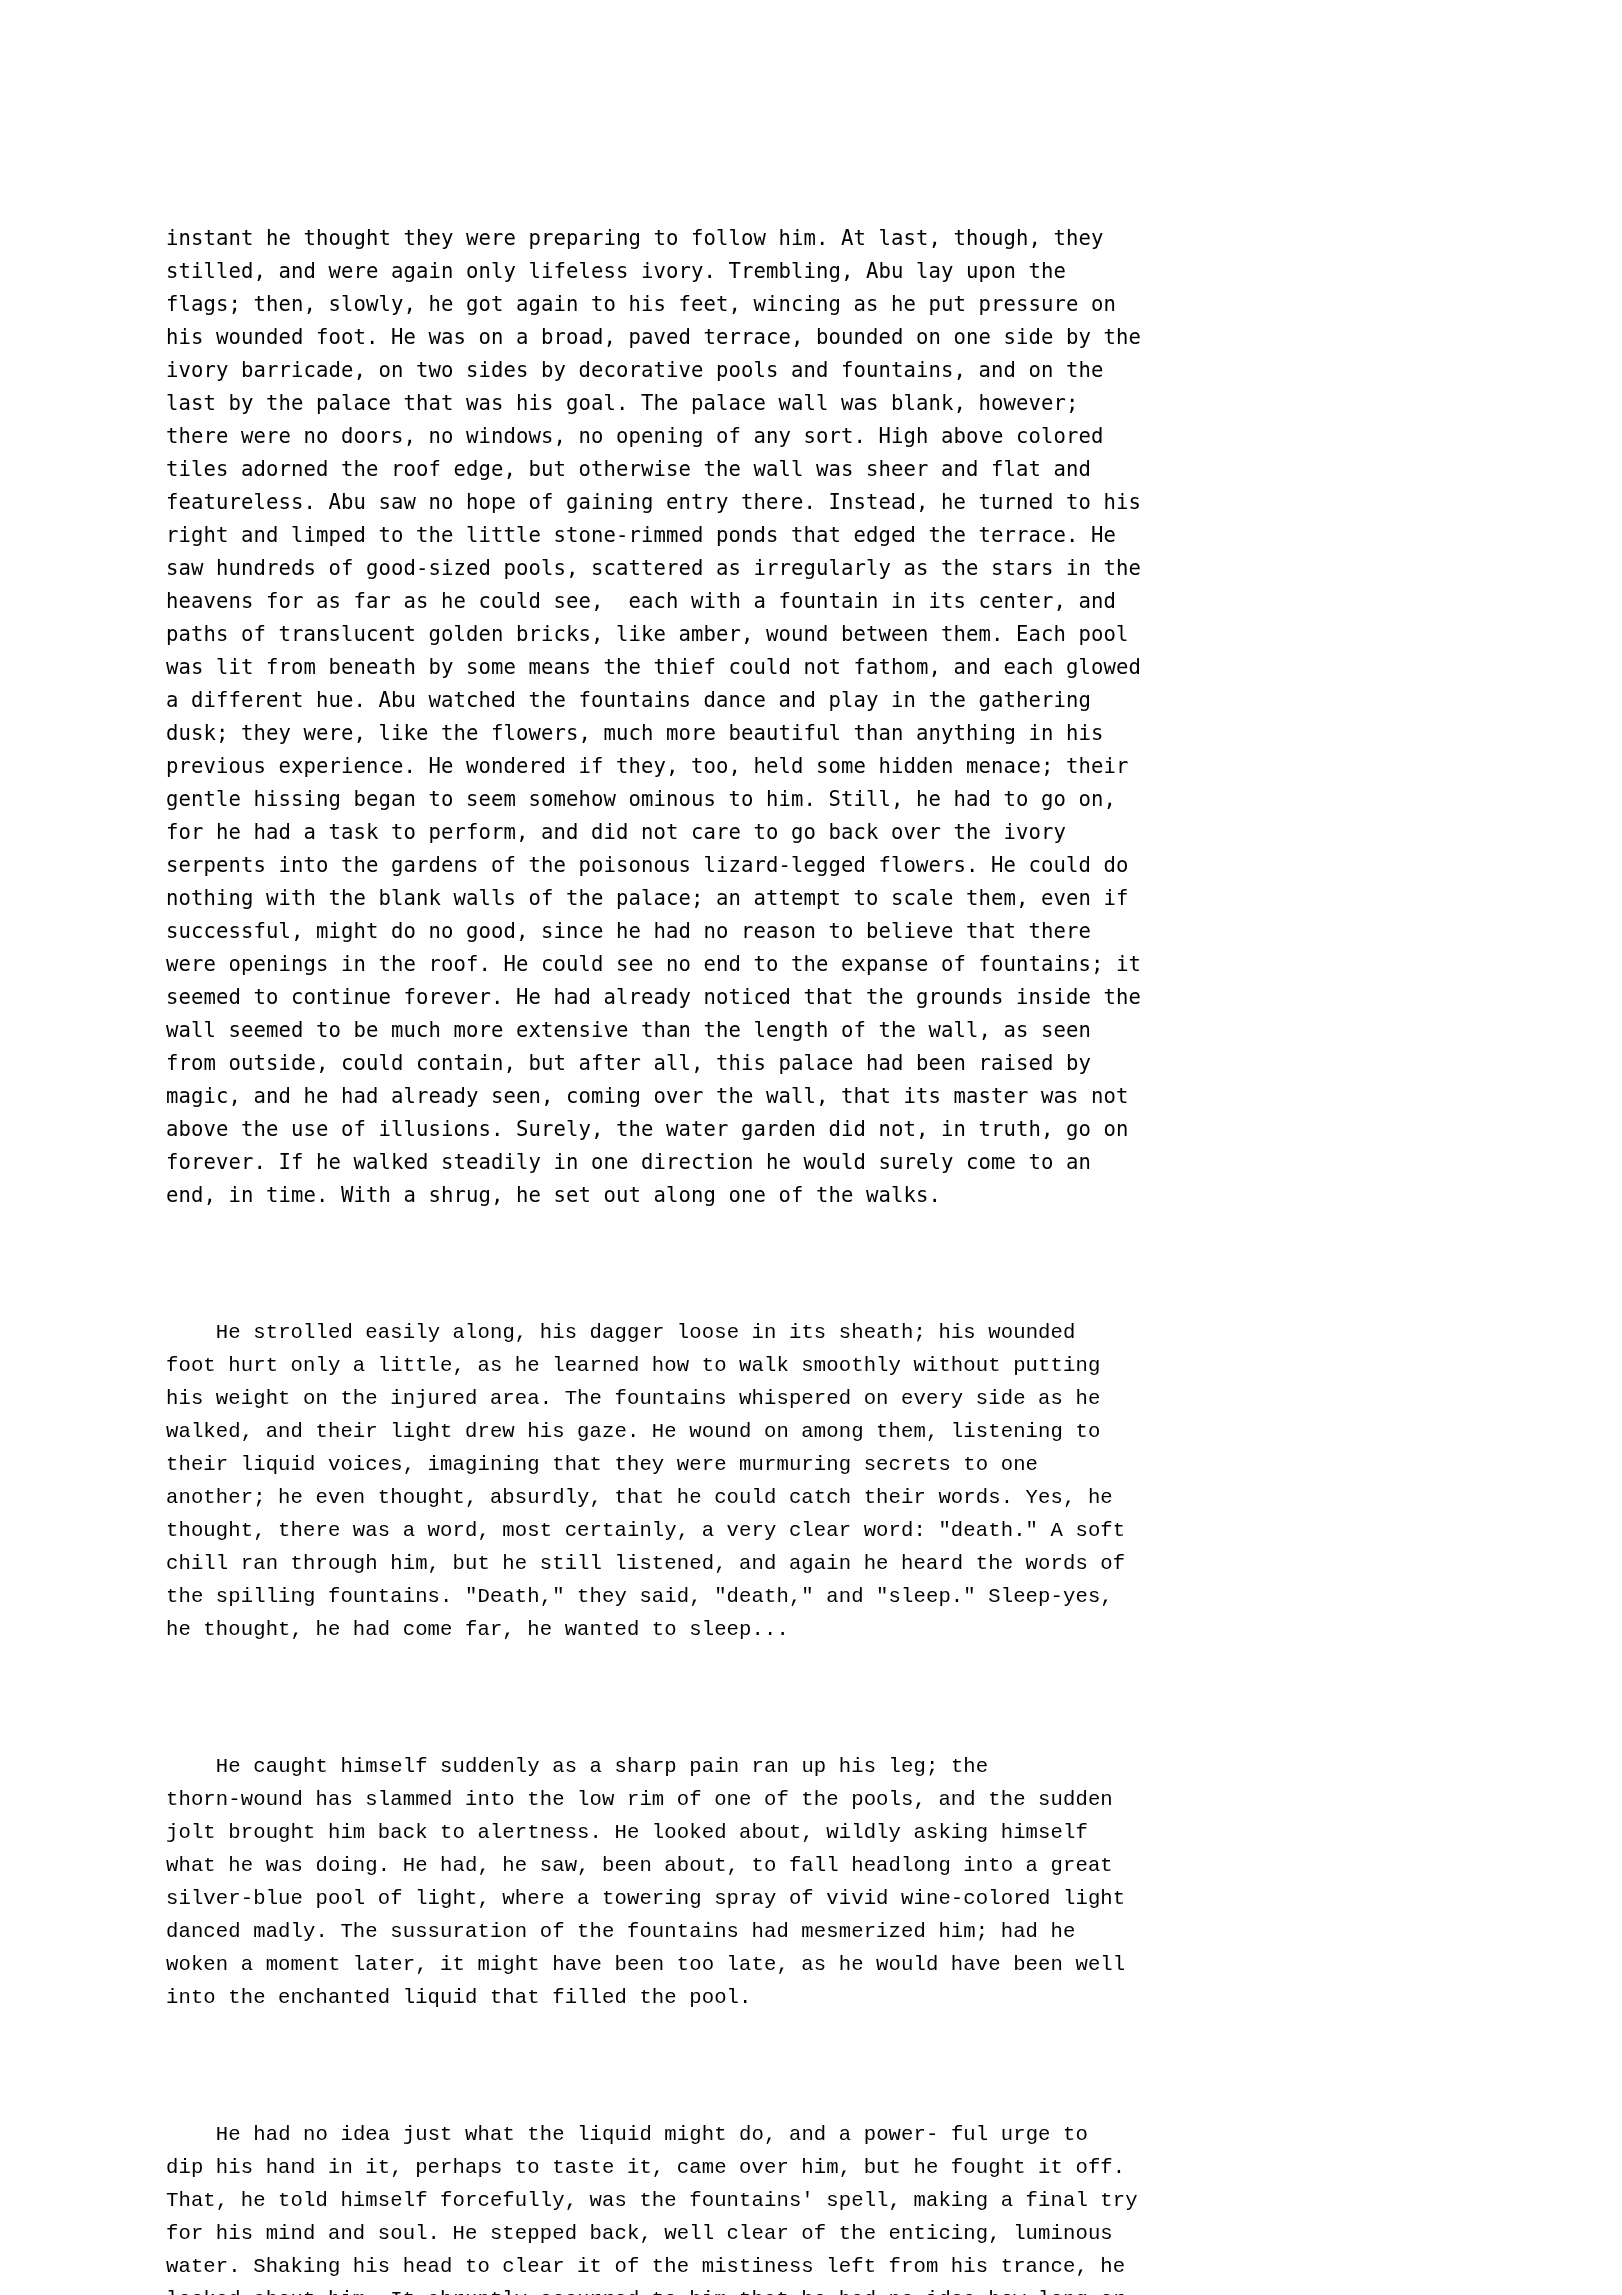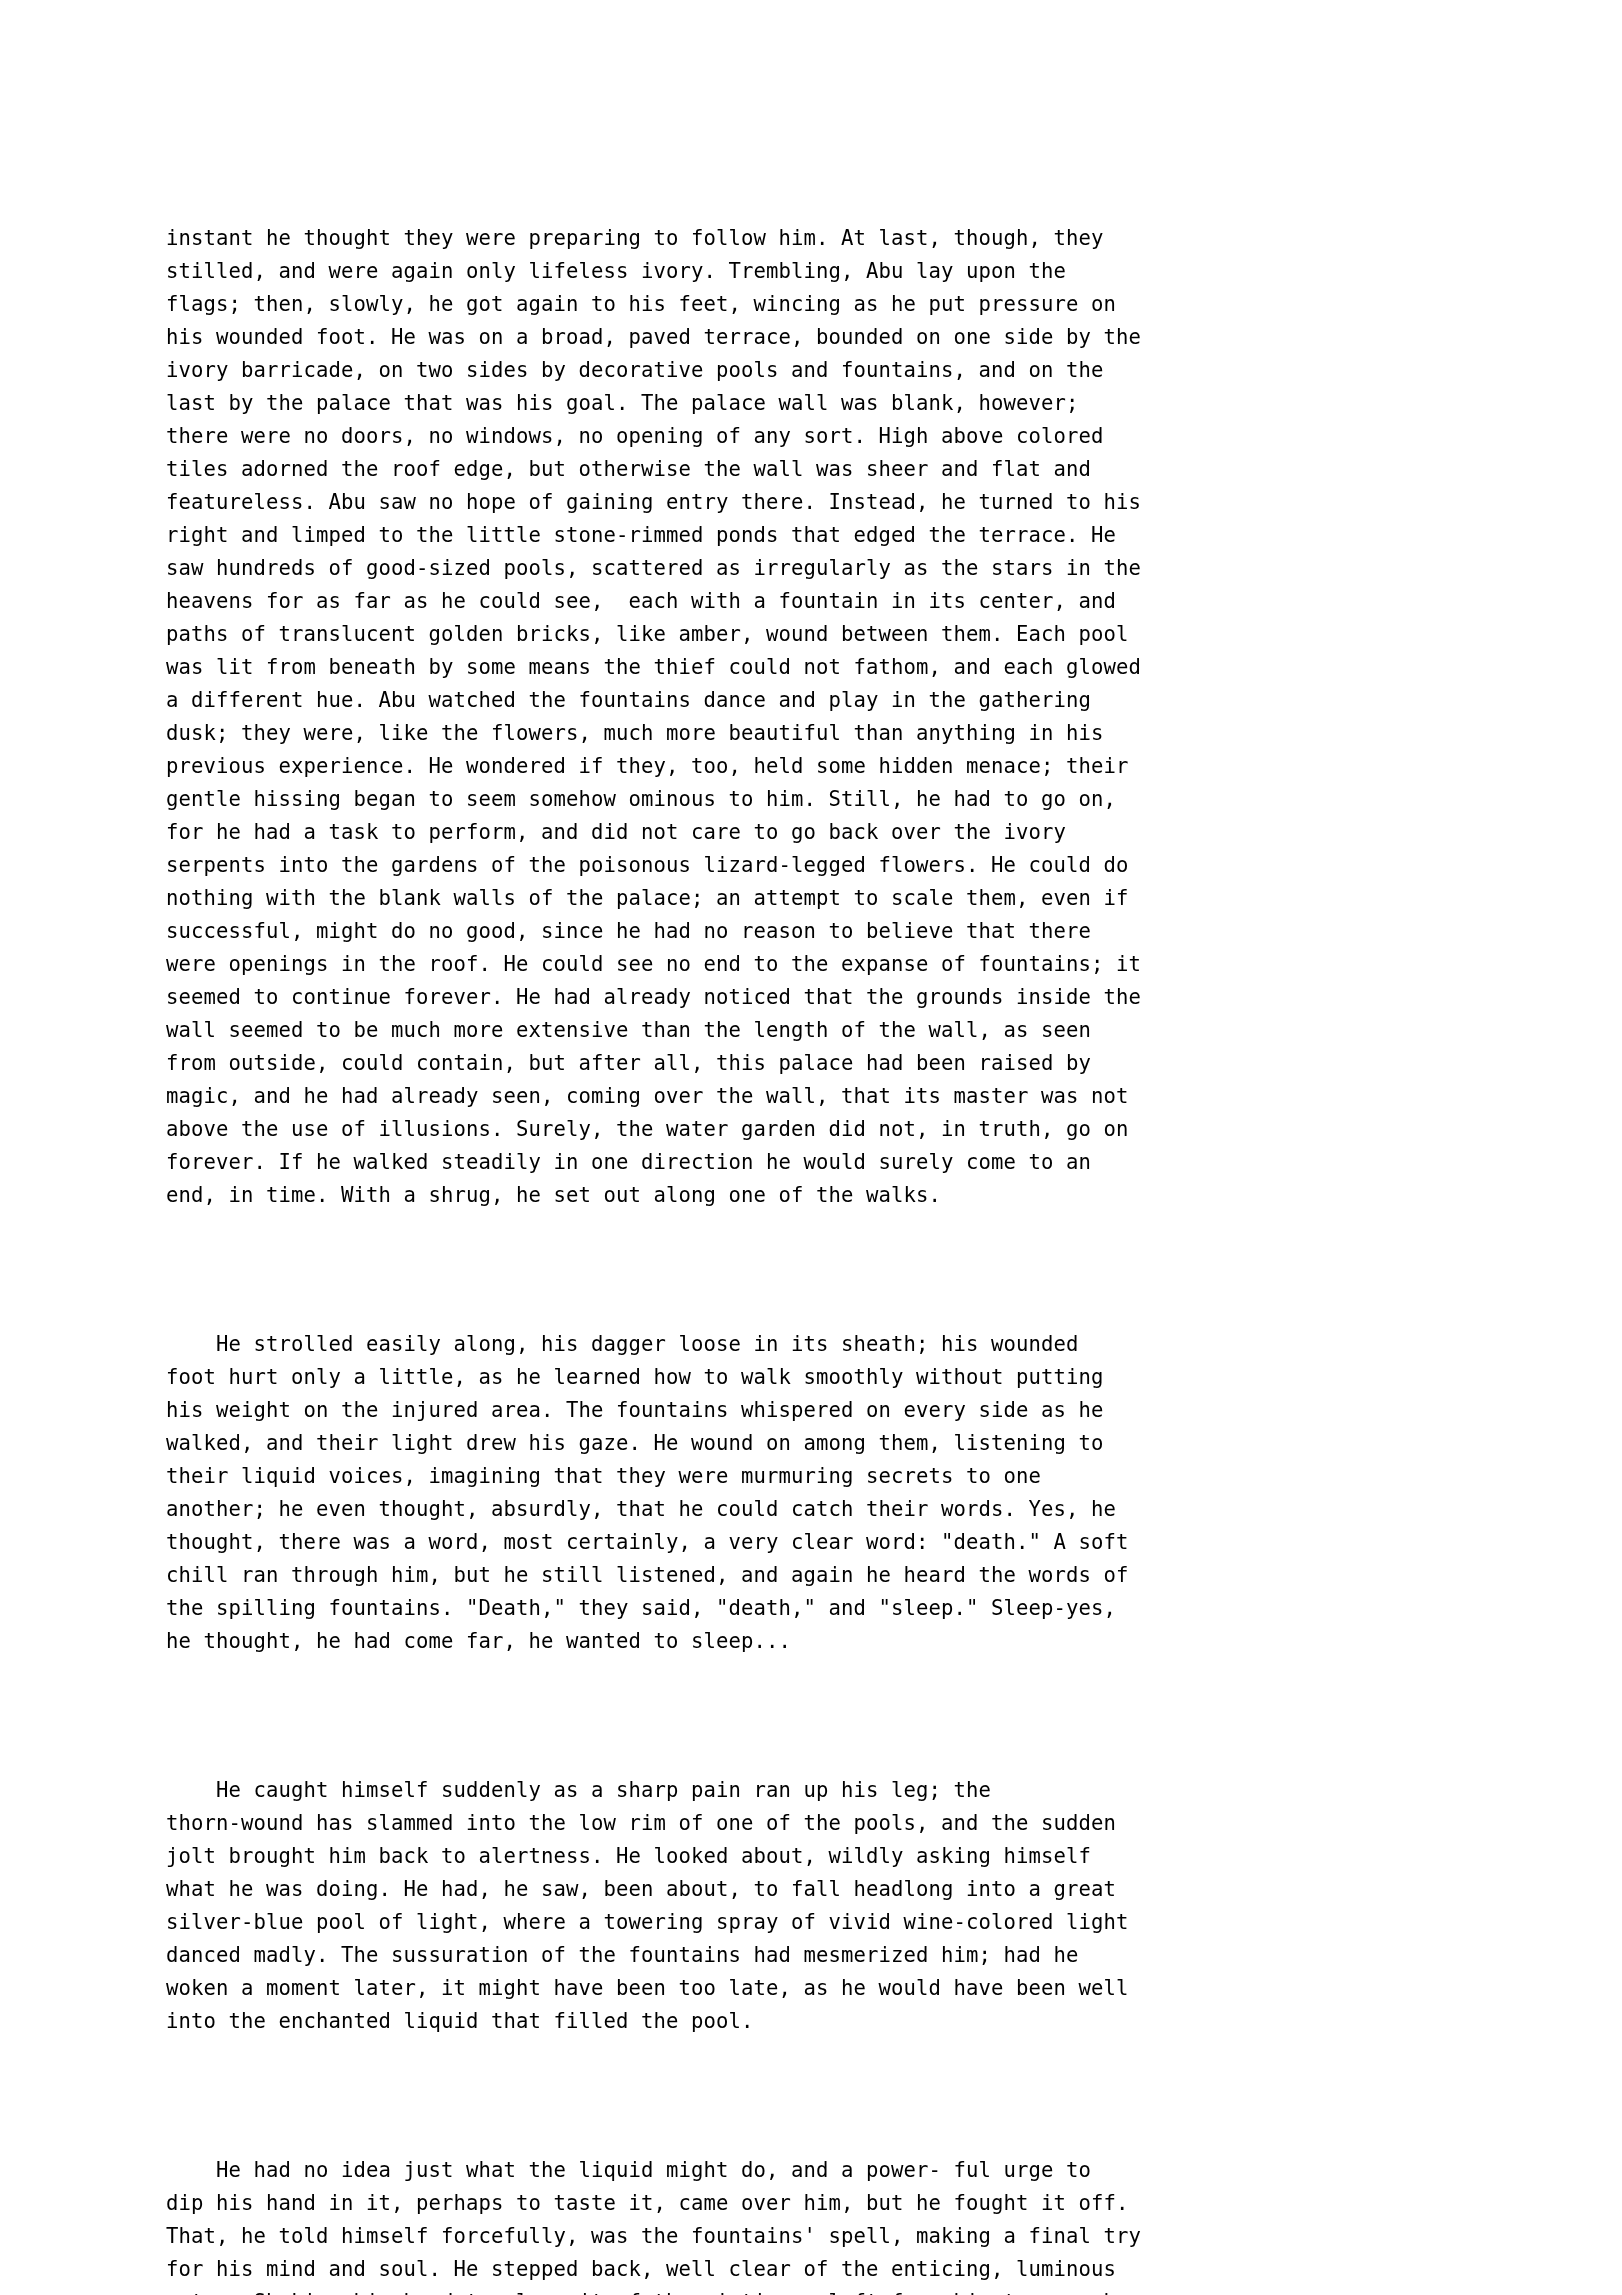--- a/index.html
+++ b/index.html
@@ -25,21 +25,22 @@
     line-height: 33px;
     letter-spacing: 0.1px;
     white-space: pre-wrap;
     word-break: normal;
   }
   .para {
     margin: 0;
     white-space: pre-wrap;
   }
   .para + .para {
-    margin-top: 50px;
+    margin-top: 38px;
+    font-family: Liberation Mono, monospace;
   }
 </style>
 </head>
 <body>
 
 <div class="page">
   <div class="doc-body">
     <p class="para">instant he thought they were preparing to follow him. At last, though, they
 stilled, and were again only lifeless ivory. Trembling, Abu lay upon the
 flags; then, slowly, he got again to his feet, wincing as he put pressure on

